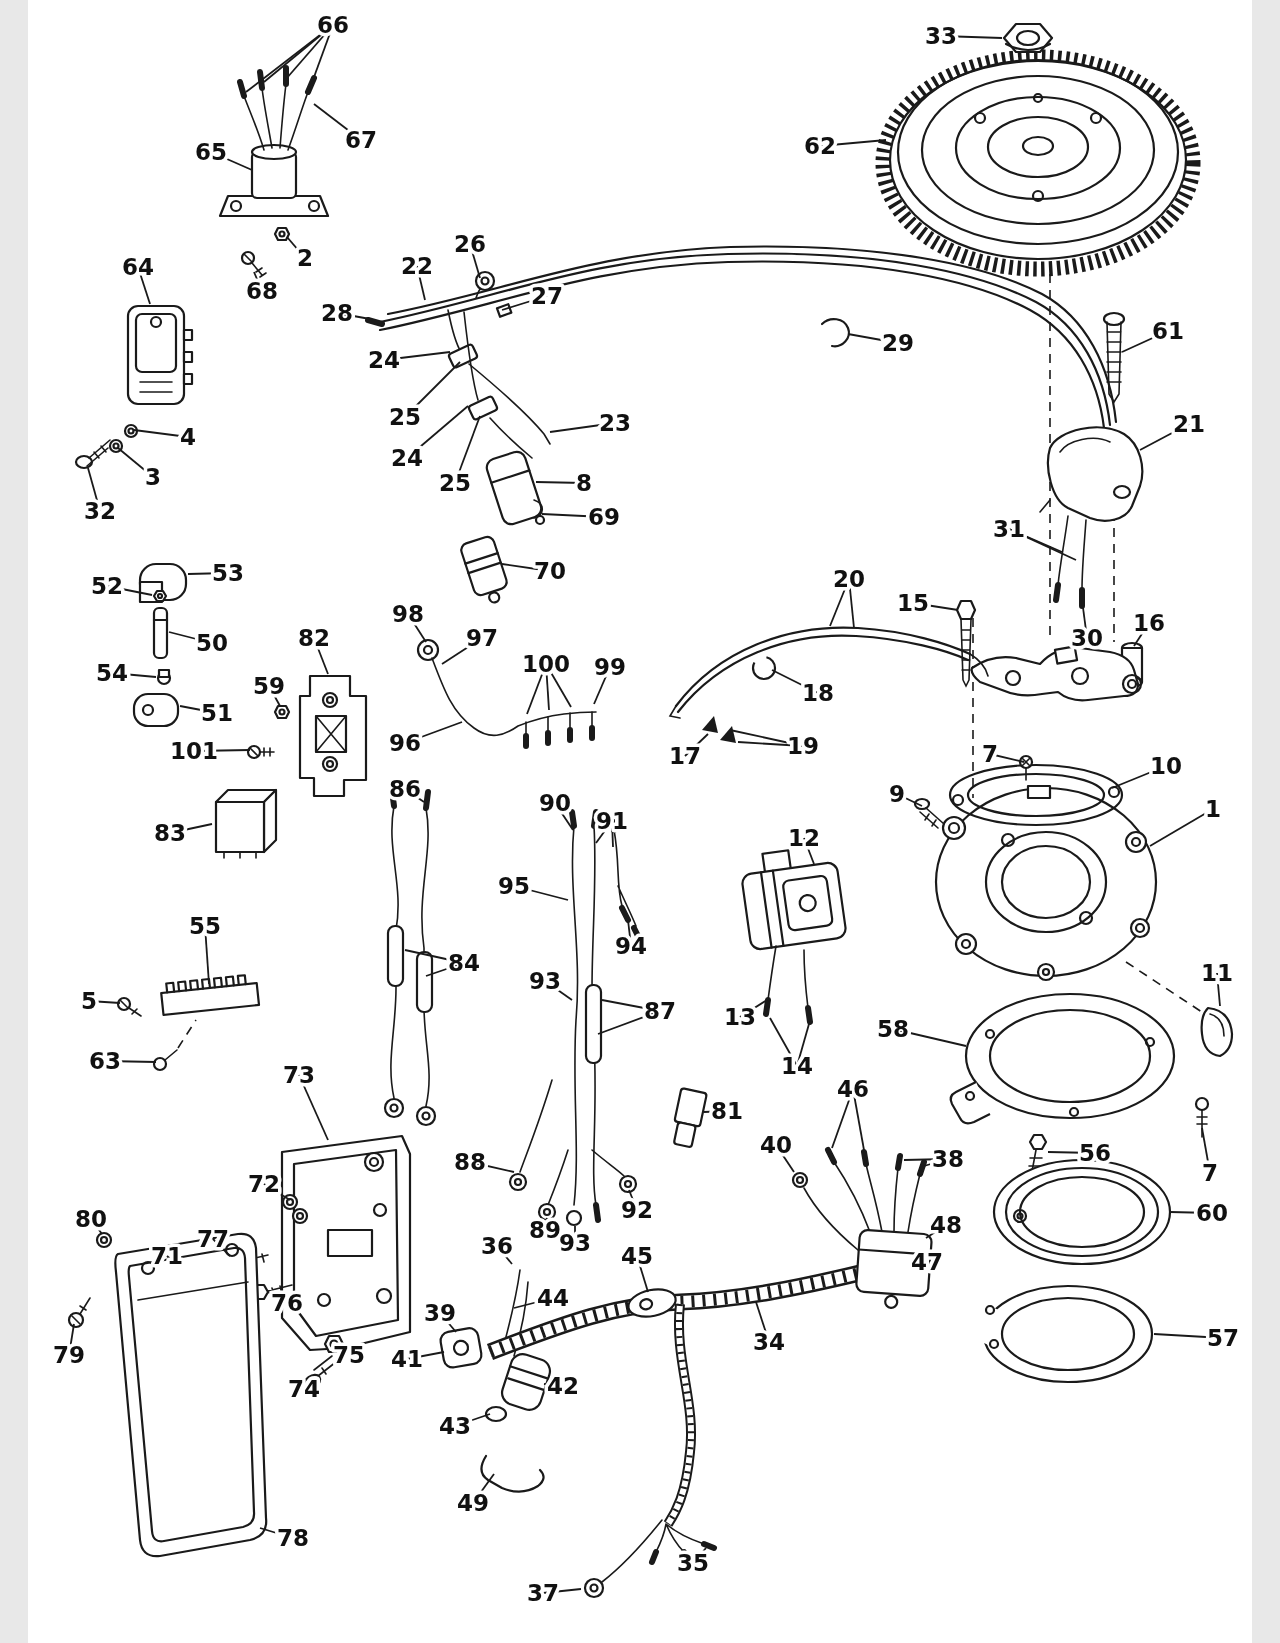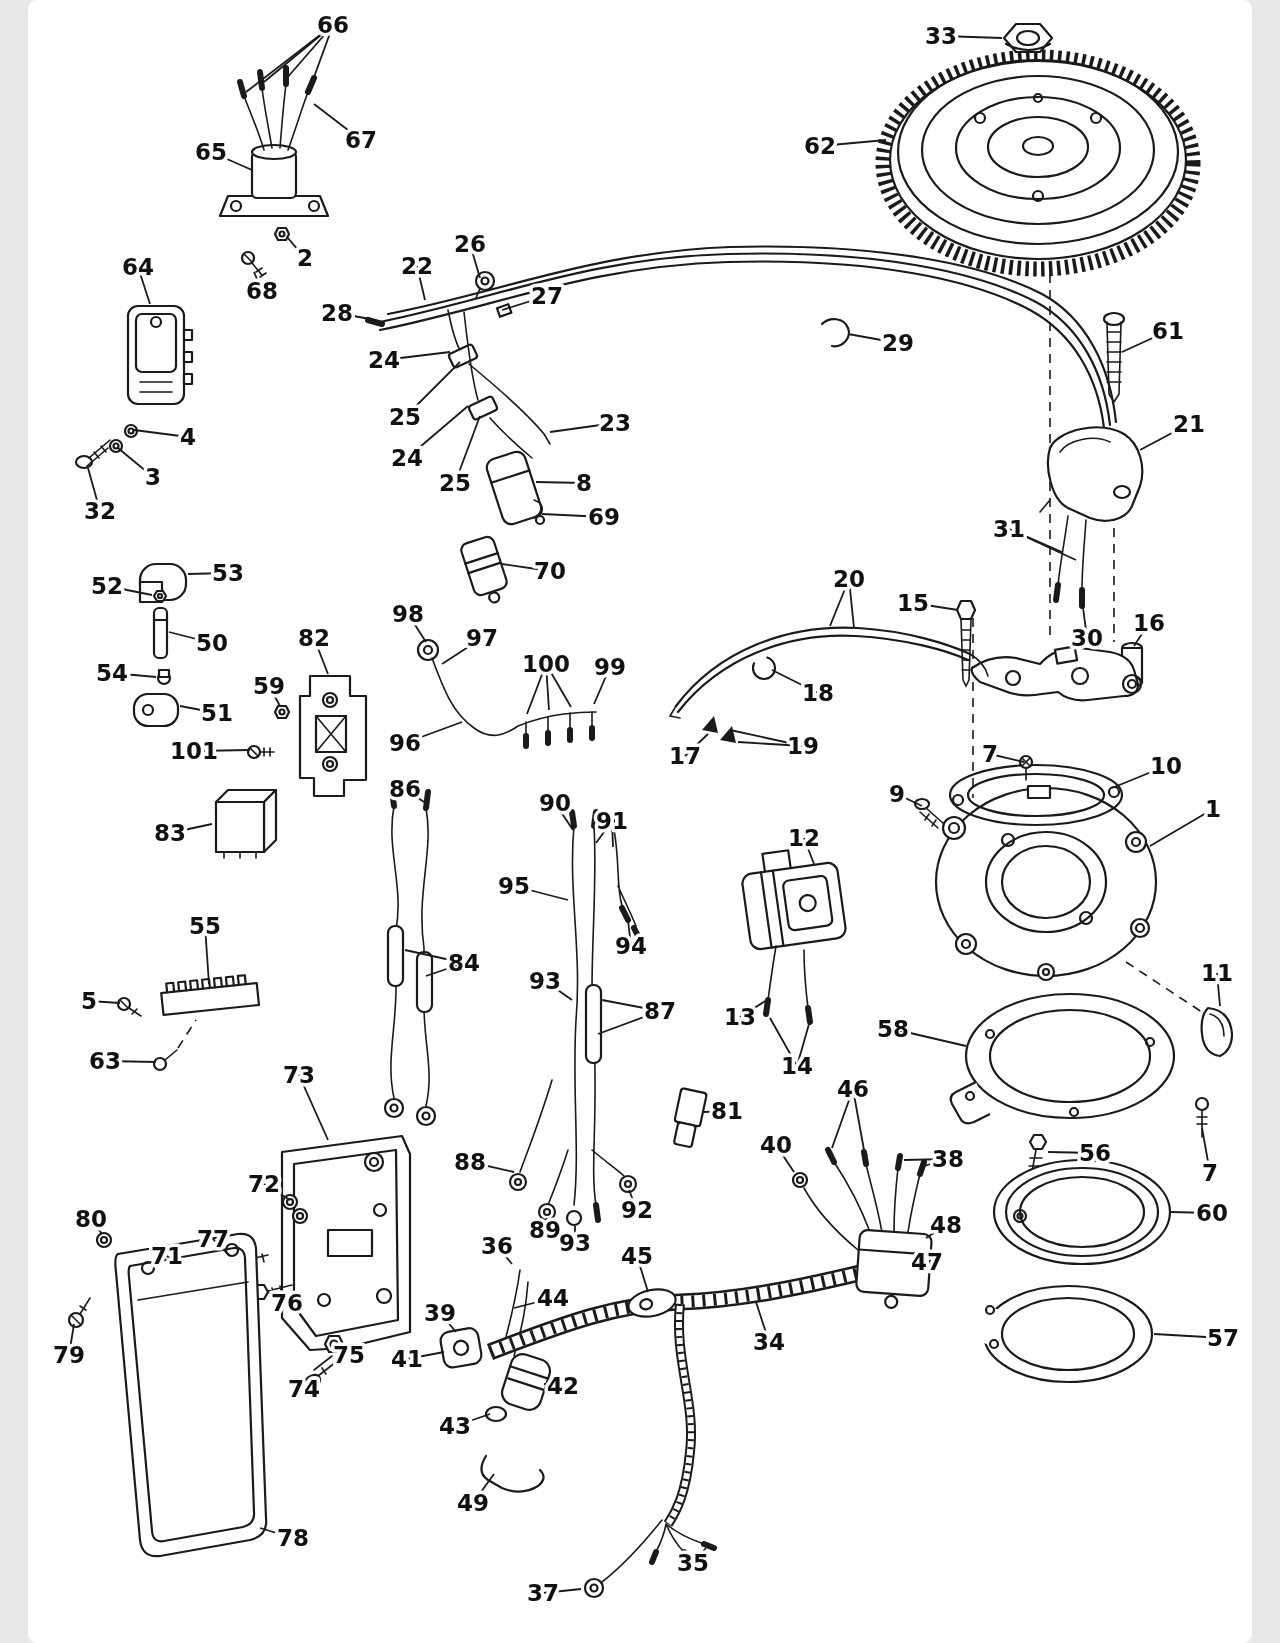--- a/index.html
+++ b/index.html
@@ -1,17 +1,17 @@
 <!DOCTYPE html>
 <html><head>
 <meta charset="utf-8">
 <style>
   html,body{margin:0;padding:0;background:#e8e8e8;}
   .canvas{position:relative;width:1224px;height:1643px;background:#ffffff;margin:0 auto;
-          font-family:"DejaVu Sans",sans-serif;overflow:hidden;border-radius:9px;}
+          font-family:"DejaVu Sans",sans-serif;overflow:hidden;}
   svg{position:absolute;inset:0;}
   .ln{fill:none;stroke:#1a1a1a;stroke-width:2.2;stroke-linecap:round;stroke-linejoin:round;}
   .fw{fill:#ffffff;stroke:#1a1a1a;stroke-width:2.2;stroke-linejoin:round;}
   .thin{fill:none;stroke:#1a1a1a;stroke-width:1.6;stroke-linecap:round;}
   .term{fill:none;stroke:#1a1a1a;stroke-width:6;stroke-linecap:round;}
   .dash{fill:none;stroke:#1a1a1a;stroke-width:1.6;stroke-dasharray:9,7;}
   .leader{stroke:#1a1a1a;stroke-width:1.8;fill:none;}
   .part-label{font-family:"DejaVu Sans",sans-serif;font-weight:bold;font-size:23px;fill:#111111;
               paint-order:stroke;stroke:#ffffff;stroke-width:7px;stroke-linejoin:round;
               text-anchor:middle;dominant-baseline:central;}

